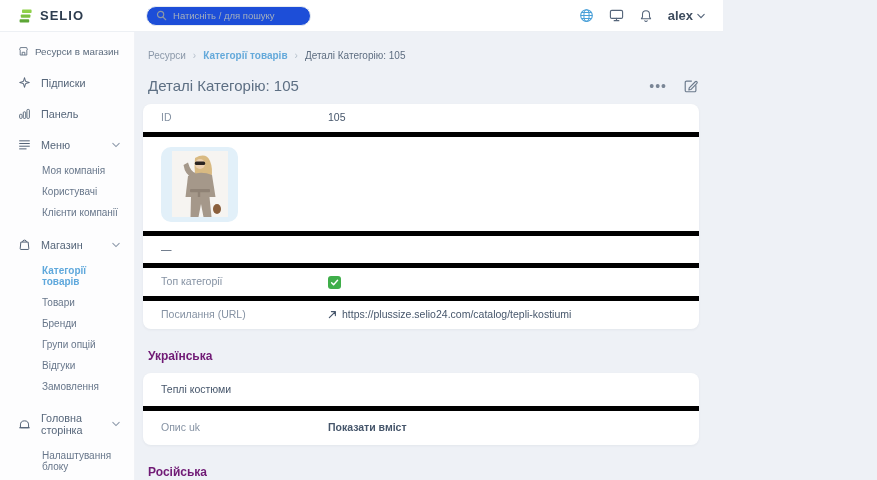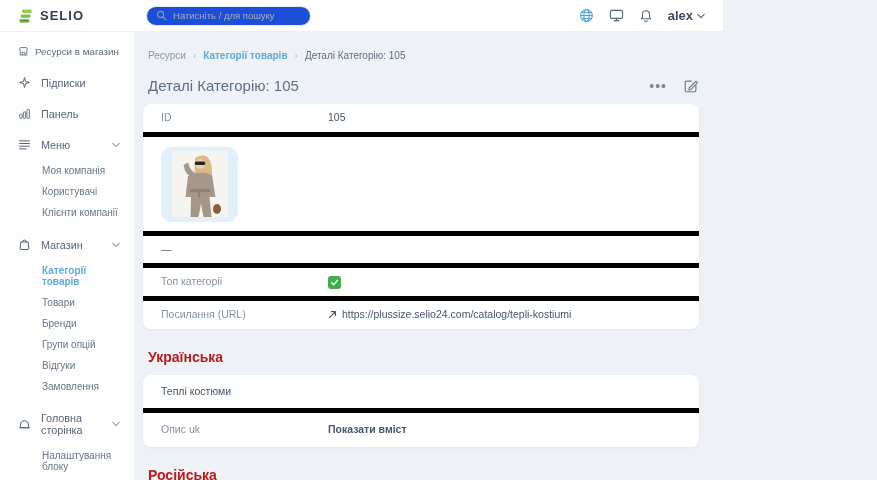--- a/index.html
+++ b/index.html
@@ -63,21 +63,21 @@
 
   .img-wrap { width:77px; height:75px; background:#e2f0f9; border-radius:10px;
     display:flex; align-items:center; justify-content:center; }
 
   .checkbox { width:13px; height:13px; background:#3fae4a; border-radius:3px;
     display:flex; align-items:center; justify-content:center; }
 
   .url-value { display:flex; align-items:center; gap:5px; color:#46566b; }
   .link { color:#459fd8; font-weight:bold; cursor:pointer; }
 
-  .section-title { font-size:14px; color:#b91c1c; margin:20px 0 10px 5px; }
+  .section-title { font-size:12px; color:#701a75; margin:20px 0 10px 5px; }
   .lang-row { padding:10px 18px; }
 </style>
 </head>
 <body>
 
 <div class="app">
 
   <header class="header">
     <div class="logo">
       <svg width="16" height="16" viewBox="0 0 20 20">

